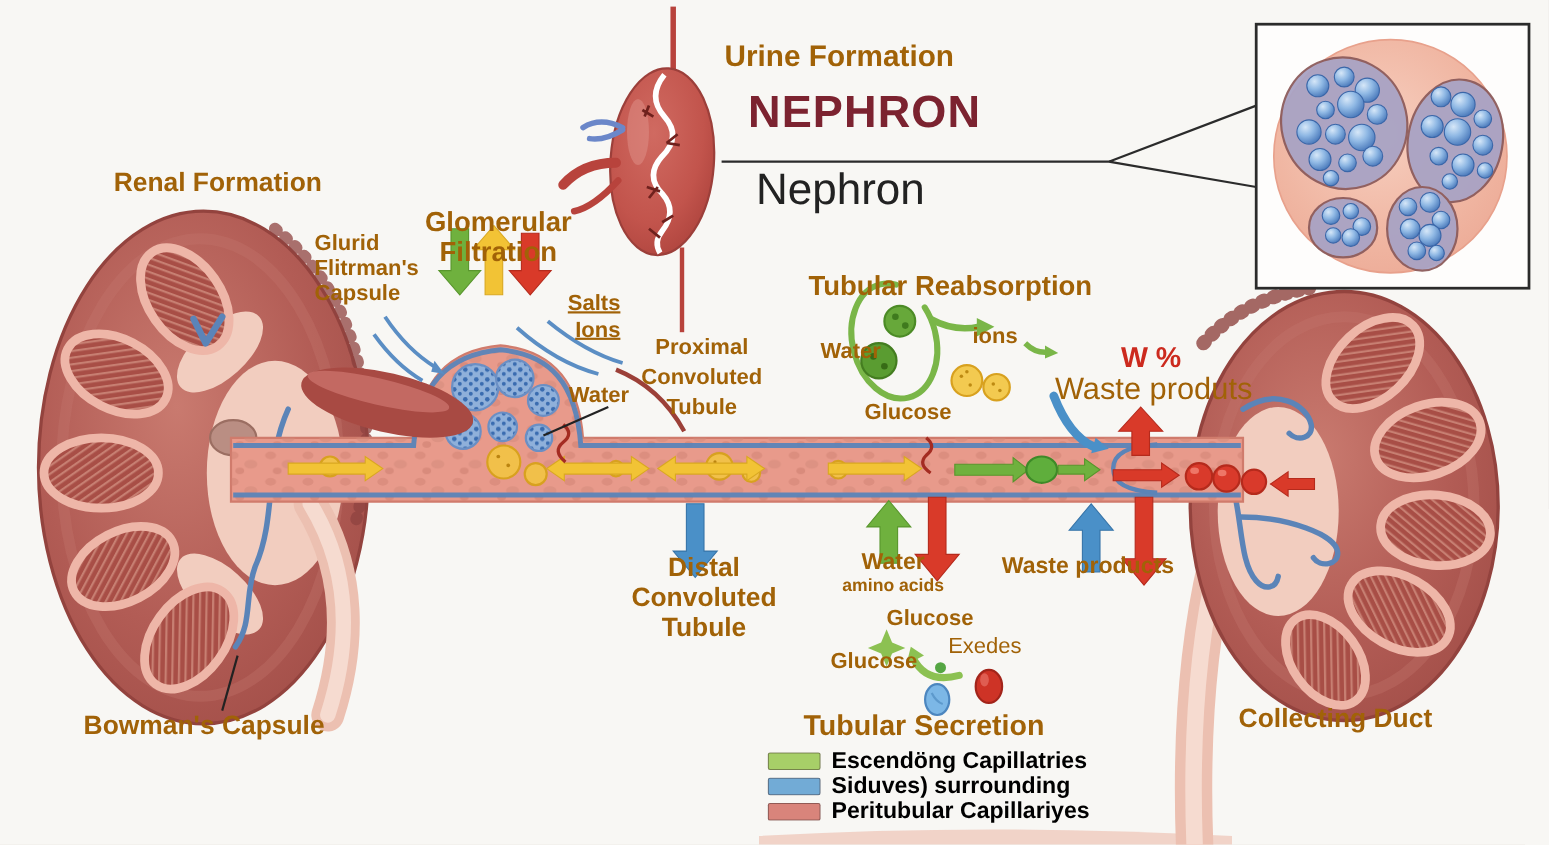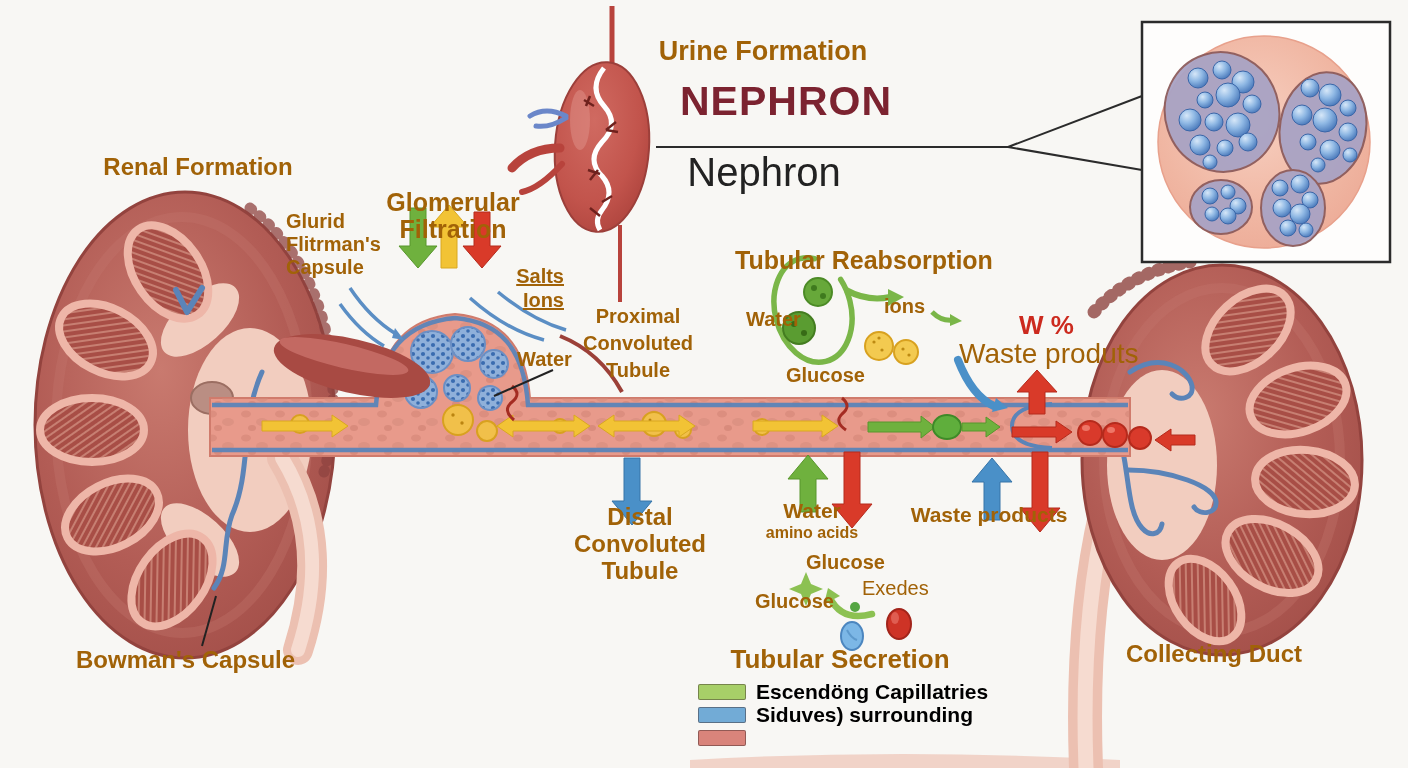--- a/index.html
+++ b/index.html
@@ -380,15 +380,16 @@
     <div class="lrow">
       <span class="sw" style="background-color: rgb(167, 207, 104);"></span>
       <span class="ltxt">Escendöng Capillatries</span>
     </div>
     <div class="lrow">
       <span class="sw" style="background-color: rgb(114, 171, 214);"></span>
       <span class="ltxt">Siduves) surrounding</span>
     </div>
     <div class="lrow">
       <span class="sw" style="background-color: rgb(217, 132, 123);"></span>
+      <span class="ltxt">Peritubular Capillariyes</span>
     </div>
   </div>
 </div>
 
 </body></html>

